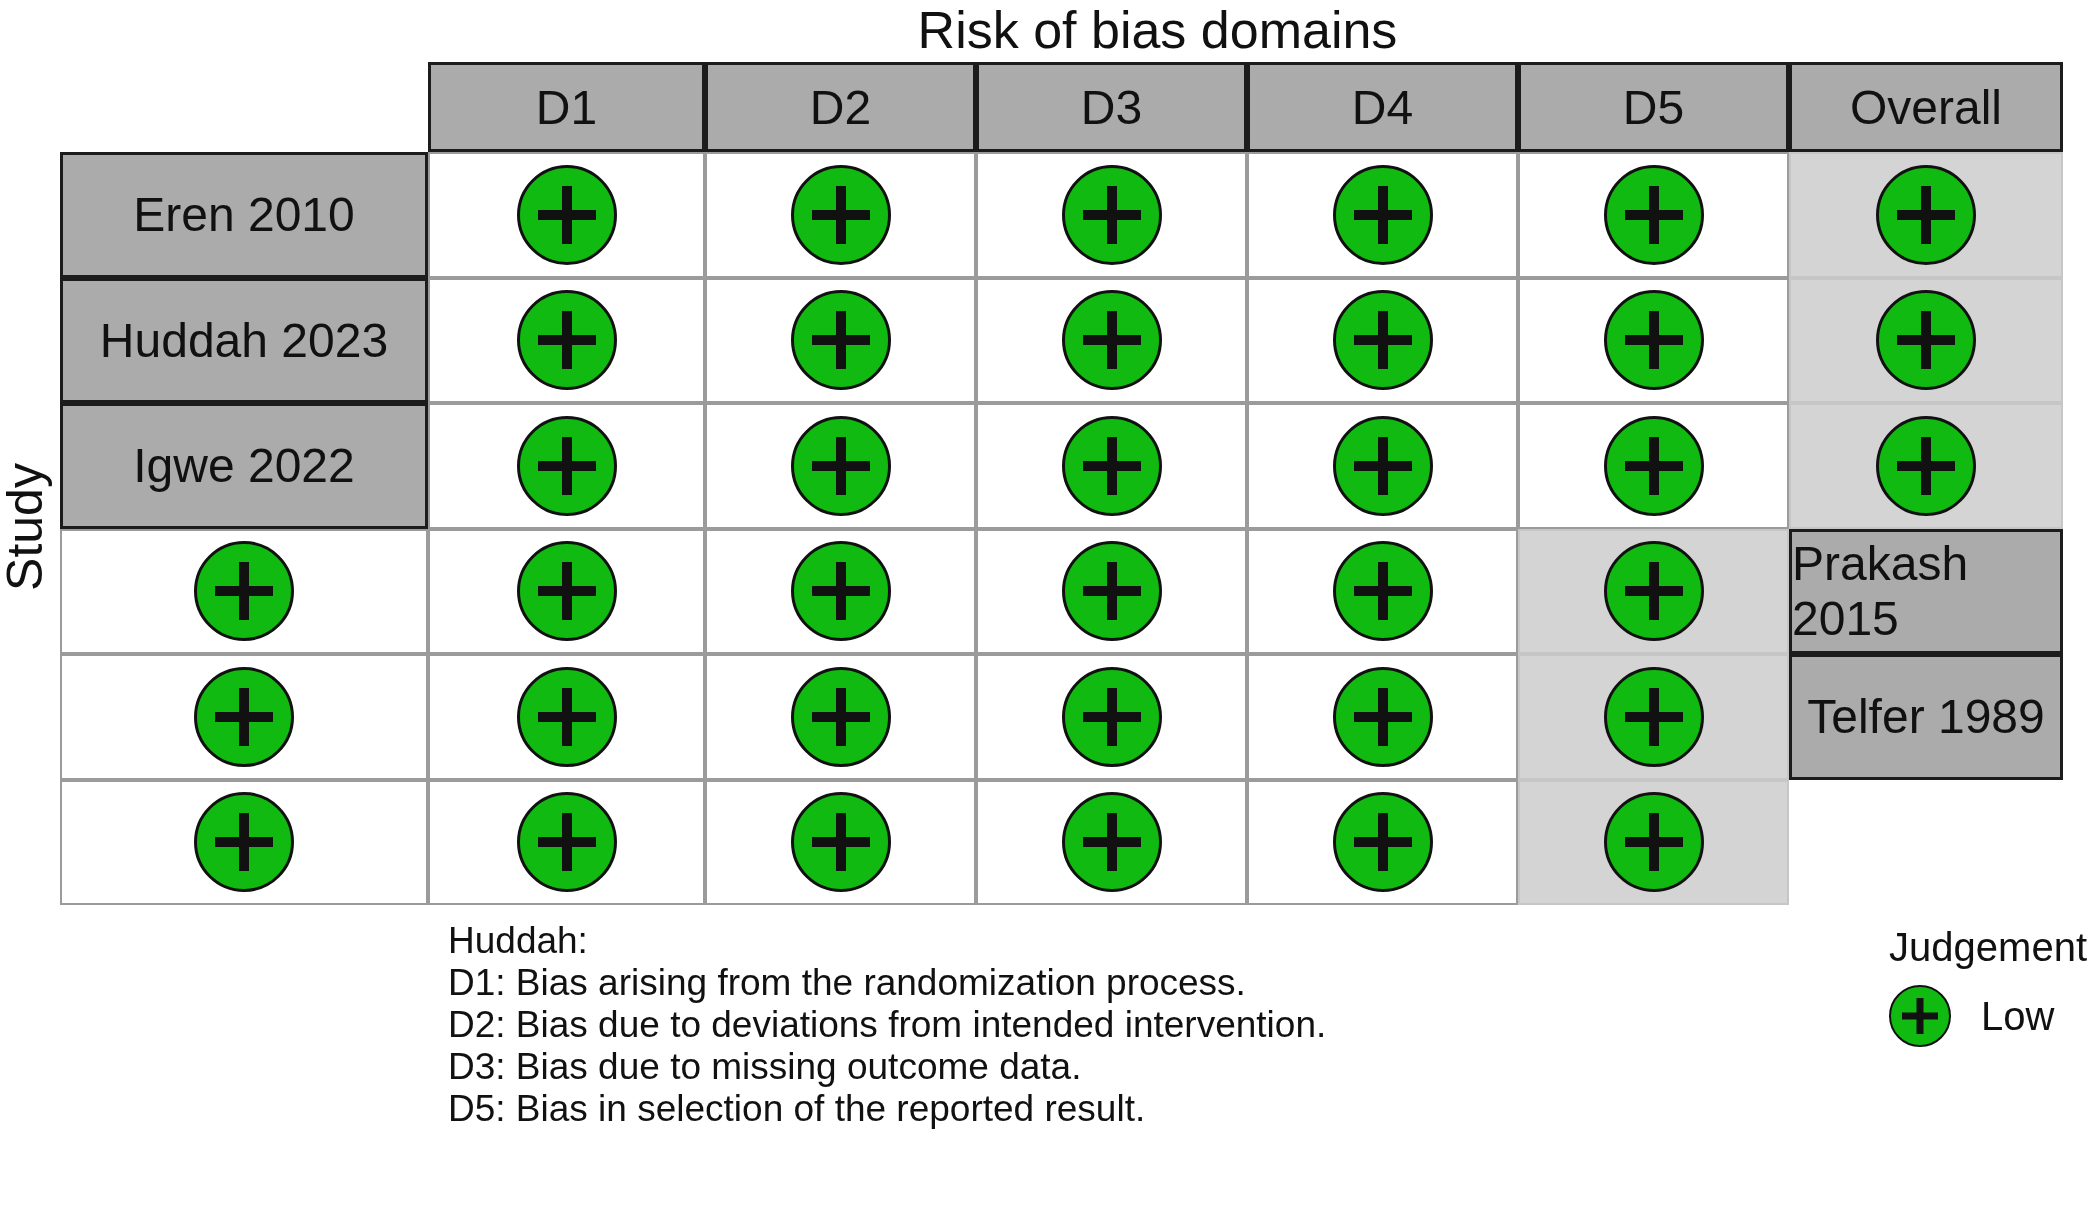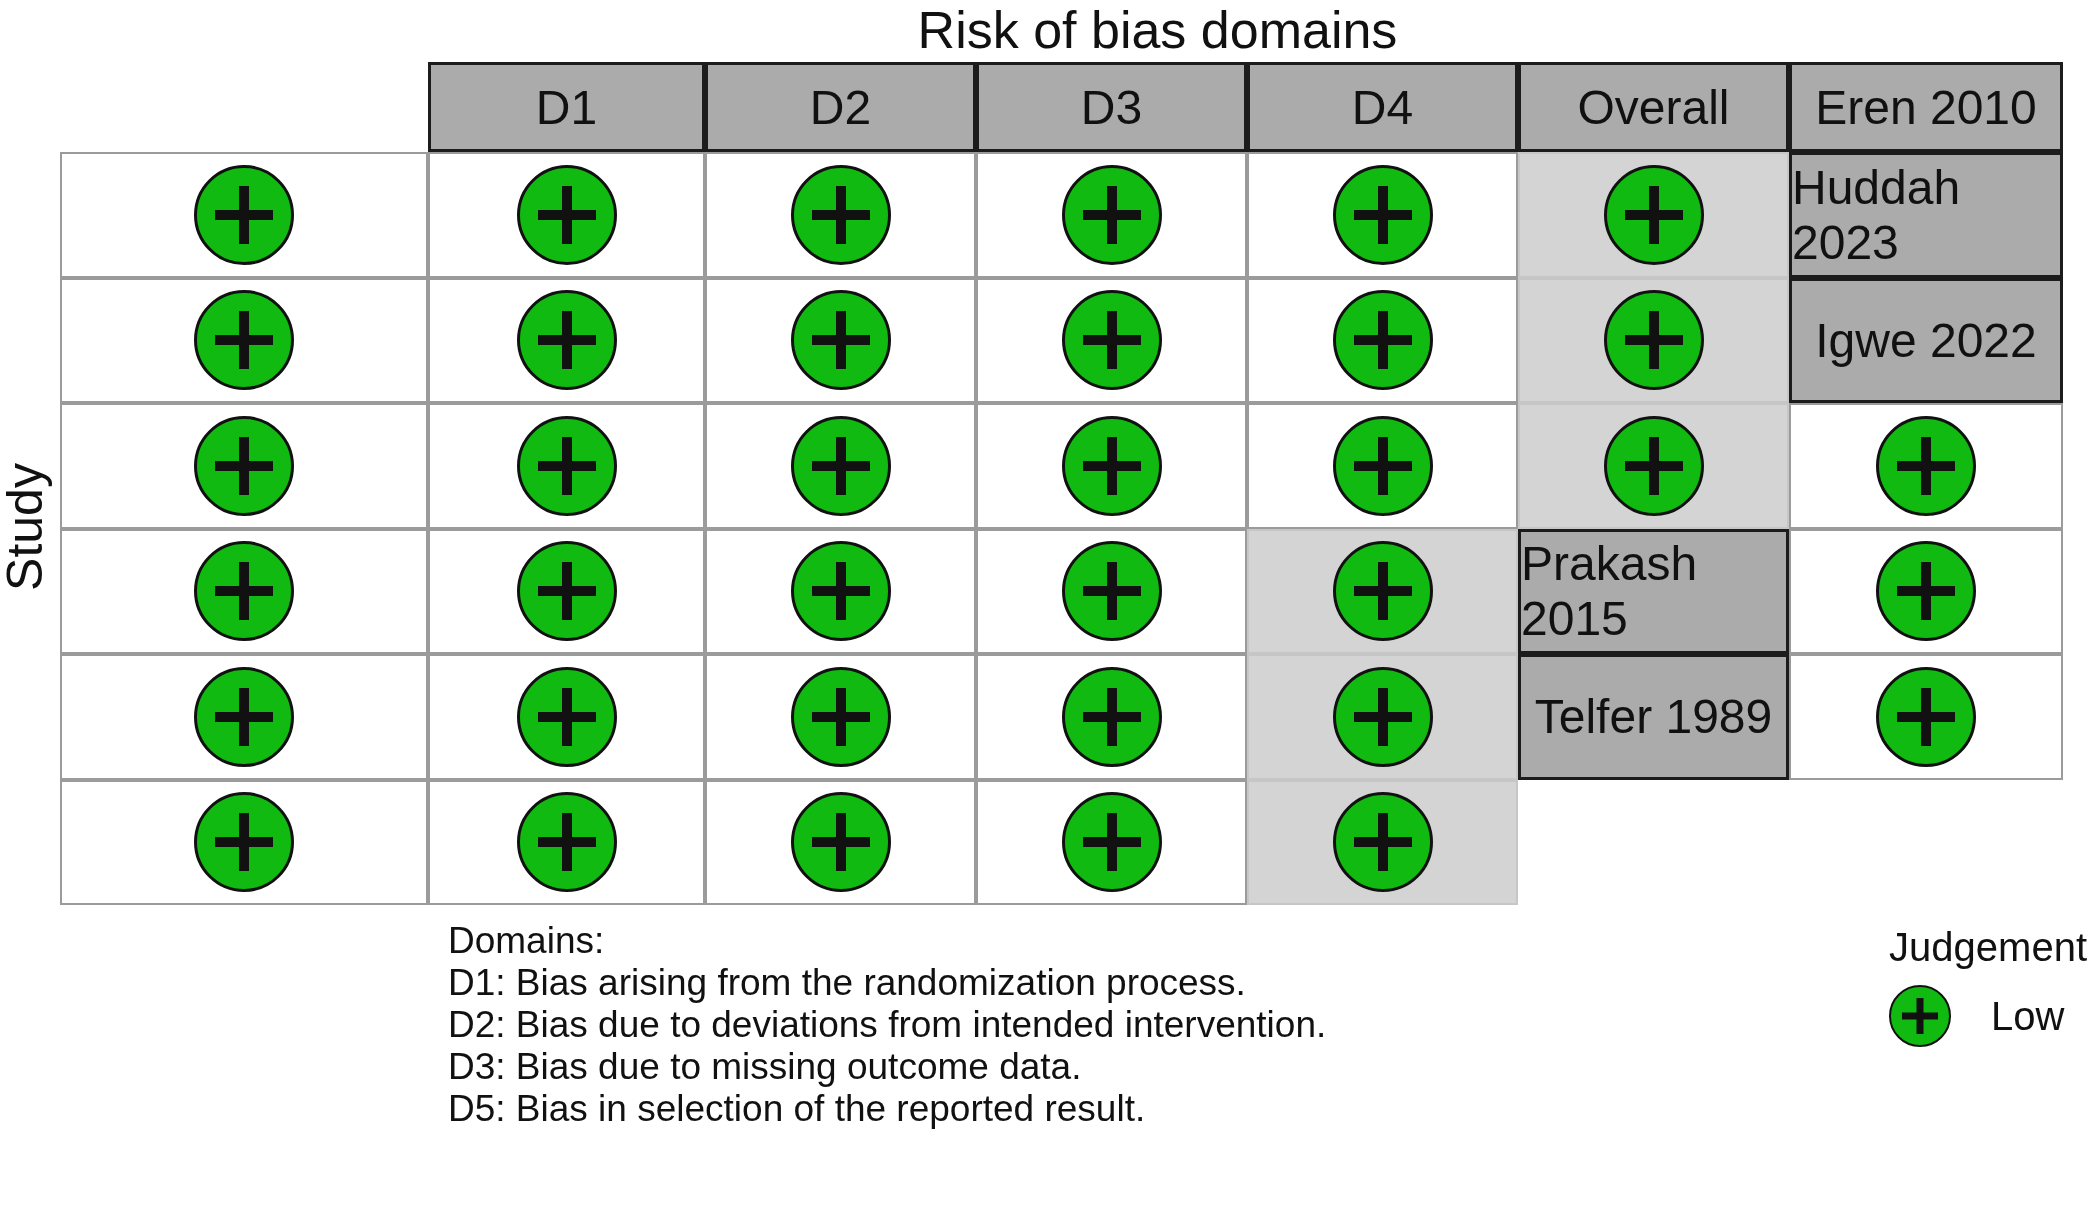--- a/index.html
+++ b/index.html
@@ -71,37 +71,38 @@
   .rob-circle.small::after{width:7px;height:36px;}
   .domains{
     position:absolute;left:448px;top:920px;
     font-size:37px;line-height:42px;color:#111;
   }
   .legend{
     position:absolute;left:1875px;top:925px;width:212px;
   }
   .legend-title{font-size:40px;line-height:44px;color:#111;text-align:right;}
   .legend-item{
-    margin-top:16px;display:flex;align-items:center;gap:40px;
+    margin-top:16px;display:flex;align-items:center;gap:30px;
     padding-left:14px;font-size:40px;color:#111;
   }
 </style>
 </head>
 <body>
 
 <div class="fig">
   <div class="title">Risk of bias domains</div>
   <div class="study-axis">Study</div>
 
   <div class="grid">
       <div class="corner"></div>
       <div class="hcell">D1</div>
       <div class="hcell">D2</div>
       <div class="hcell">D3</div>
       <div class="hcell">D4</div>
+      <div class="hcell">D5</div>
       <div class="hcell">Overall</div>
       <div class="scell">Eren 2010</div>
       <div class="bcell">
         <span class="rob-circle"></span>
       </div>
       <div class="bcell">
         <span class="rob-circle"></span>
       </div>
       <div class="bcell">
         <span class="rob-circle"></span>
@@ -205,21 +206,21 @@
       </div>
       <div class="bcell">
         <span class="rob-circle"></span>
       </div>
       <div class="bcell overall">
         <span class="rob-circle"></span>
       </div>
     </div>
 
   <div class="domains">
-    <div>Domains:</div>
+    <div>Huddah:</div>
     <div>
         <div class="fline">D1: Bias arising from the randomization process.</div>
         <div class="fline">D2: Bias due to deviations from intended intervention.</div>
         <div class="fline">D3: Bias due to missing outcome data.</div>
         <div class="fline">D5: Bias in selection of the reported result.</div>
       </div>
   </div>
 
   <div class="legend">
     <div class="legend-title">Judgement</div>

